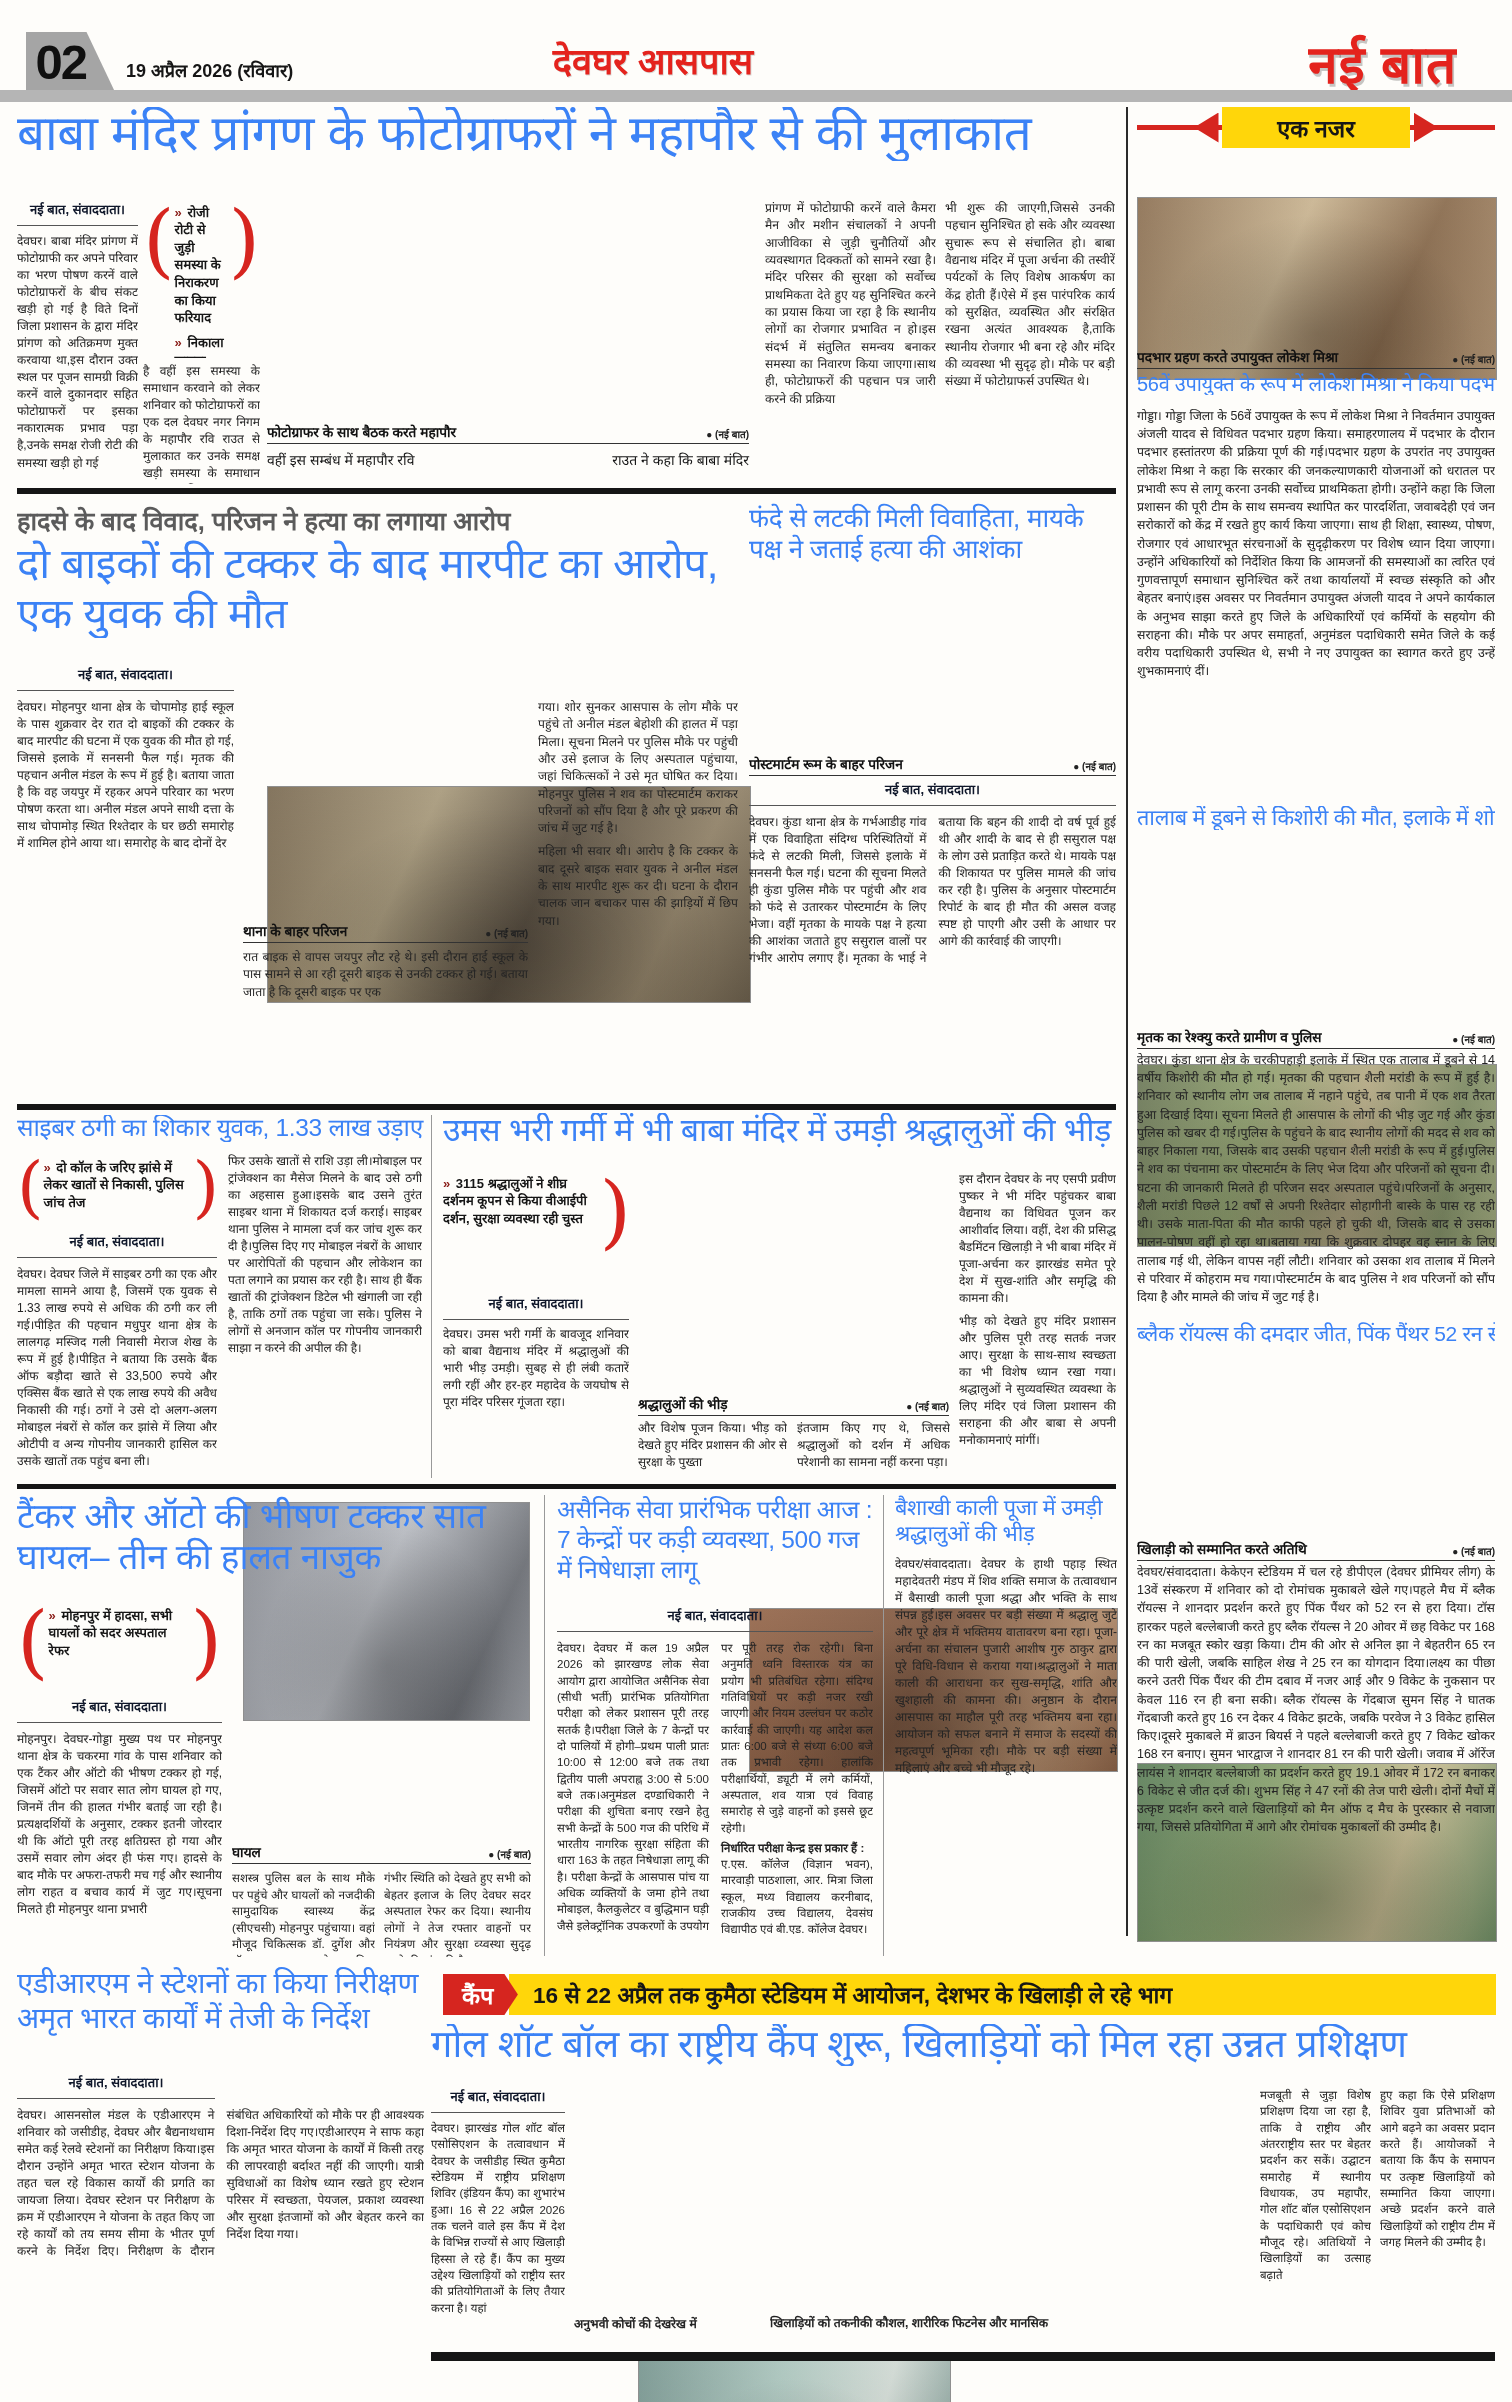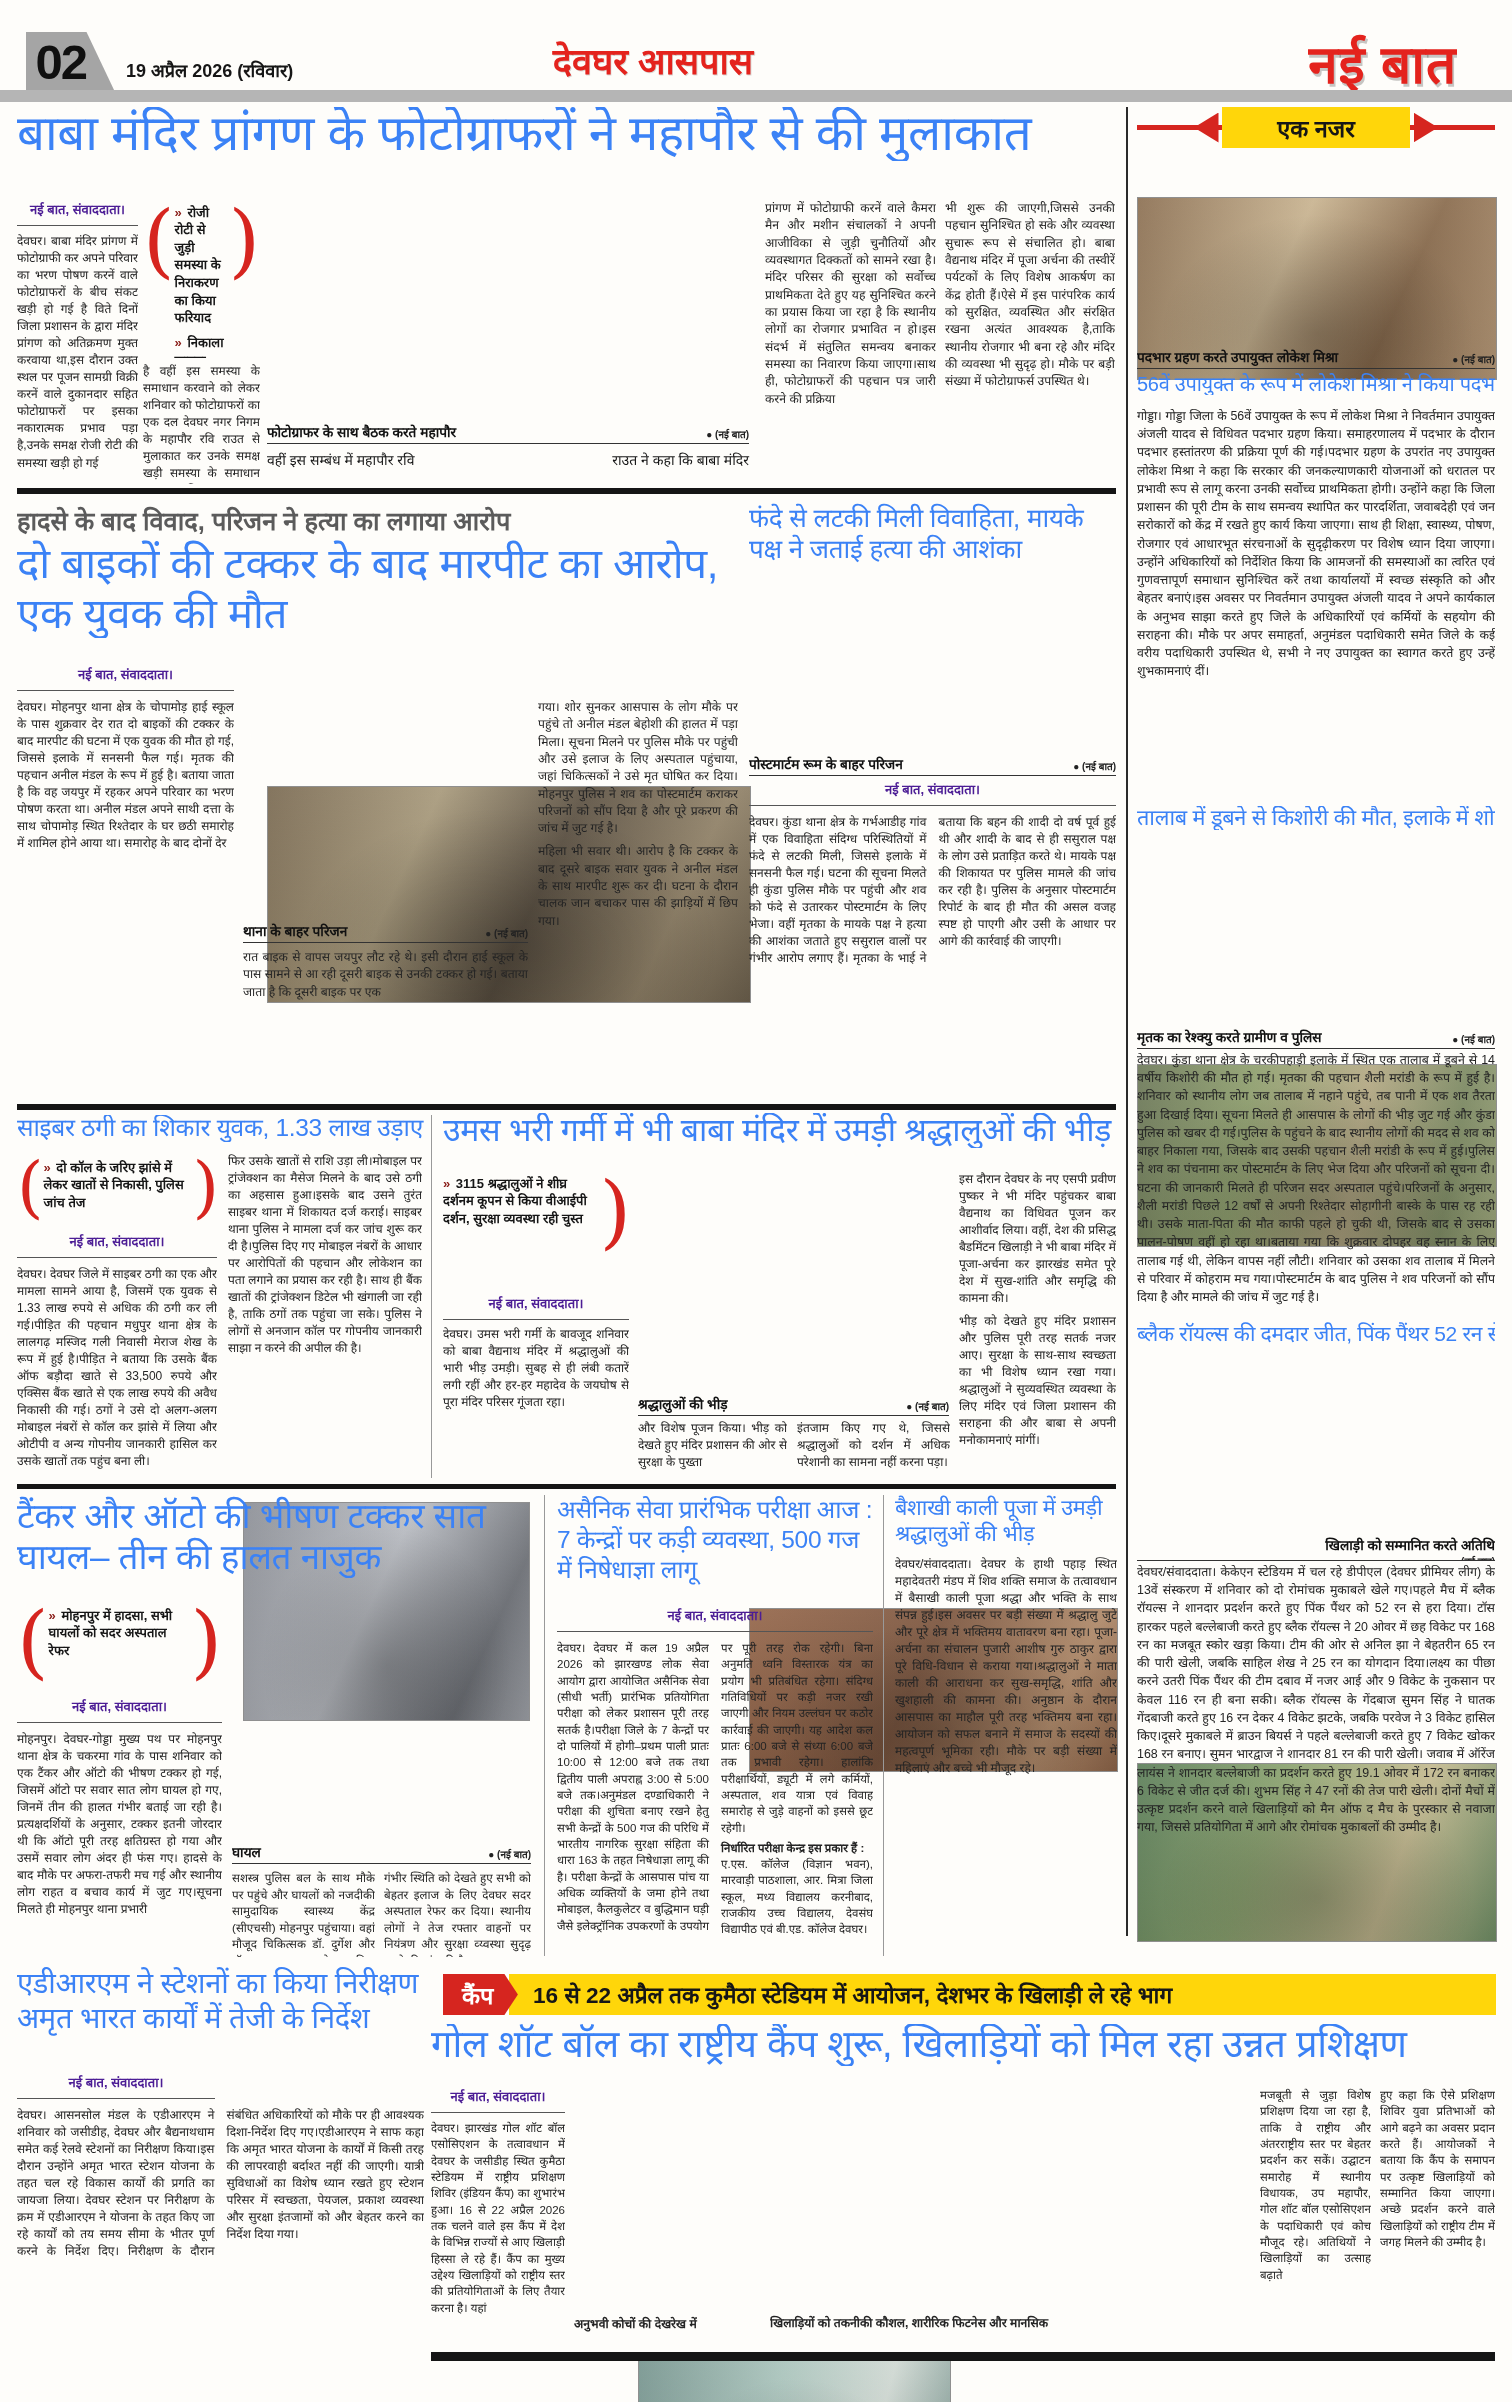--- a/index.html
+++ b/index.html
@@ -2,21 +2,21 @@
 <html style="font-size:15px"><head>
 <meta charset="utf-8">
 <style>
   html,body{margin:0;padding:0;background:#e8e8e4;font-family:"Liberation Sans","DejaVu Sans",sans-serif;}
   .page{position:relative;width:1512px;height:2402px;margin:0 auto;background:#fefdfa;overflow:hidden;color:#161616;}
   .abs{position:absolute;overflow:hidden;}
   .nw{white-space:nowrap;}
   .hl{font-weight:400;color:#3b82f6;line-height:1.1;letter-spacing:-0.3px;}
   .bt{text-align:justify;color:#242424;line-height:1.42;}
   .bt p{margin:0 0 5.6px 0;}
-  .byl{font-weight:700;font-size:13px;text-align:center;border-bottom:1.4px solid #555;padding-bottom:6.6px;color:#4c1d95;}
+  .byl{font-weight:700;font-size:13px;text-align:center;border-bottom:1.4px solid #555;padding-bottom:6.6px;color:#0f172a;}
   .caprow{display:flex;justify-content:space-between;align-items:flex-end;border-bottom:1.4px solid #333;padding-bottom:2.8px;}
   .cap{font-weight:700;font-size:13.7px;color:#111;}
   .credit{font-weight:700;font-size:10px;color:#222;}
   .photo{position:relative;border:0.9px solid #8f8f8f;}
   .photo::after{content:"";position:absolute;inset:0;background:radial-gradient(ellipse at 50% 75%,rgba(0,0,0,.20),transparent 62%),linear-gradient(rgba(255,255,255,.07),rgba(0,0,0,.10));}
   .ph-lead{background:linear-gradient(115deg,#7b6b53,#a89a7c 30%,#5e5344 55%,#93846a 80%,#6b5f4c);}
   .ph-office{background:linear-gradient(115deg,#8d7154,#c9b491 40%,#8a6c4e 70%,#b59877);}
   .ph-gate{background:linear-gradient(115deg,#96684c,#7d5740 45%,#b08a6a 80%,#8a6247);}
   .ph-pond{background:linear-gradient(100deg,#6f7b5b,#90a06f 30%,#b5aa85 60%,#7e8b64 85%,#9aa379);}
   .ph-cricket{background:linear-gradient(110deg,#5e805b,#8aa26f 35%,#c4ba90 70%,#6d8b63);}
@@ -80,21 +80,21 @@
   <div class="abs hl nw" style="left:1137px;top:806px;width:358px;font-size:21.7px;">तालाब में डूबने से किशोरी की मौत, इलाके में शोक</div>
   <div class="abs photo ph-pond" style="left:1137px;top:840px;width:358px;height:181px;"></div>
   <div class="abs caprow" style="left:1137px;top:1023px;width:358px;height:22.6px;">
     <span class="cap">मृतक का रेश्क्यु करते ग्रामीण व पुलिस</span>
     <span class="credit">● (नई बात)</span>
   </div>
   <div class="abs bt" style="left:1137px;top:1051px;width:358px;height:267px;font-size:12.4px;line-height:1.47;">देवघर। कुंडा थाना क्षेत्र के चरकीपहाड़ी इलाके में स्थित एक तालाब में डूबने से 14 वर्षीय किशोरी की मौत हो गई। मृतका की पहचान शैली मरांडी के रूप में हुई है। शनिवार को स्थानीय लोग जब तालाब में नहाने पहुंचे, तब पानी में एक शव तैरता हुआ दिखाई दिया। सूचना मिलते ही आसपास के लोगों की भीड़ जुट गई और कुंडा पुलिस को खबर दी गई।पुलिस के पहुंचने के बाद स्थानीय लोगों की मदद से शव को बाहर निकाला गया, जिसके बाद उसकी पहचान शैली मरांडी के रूप में हुई।पुलिस ने शव का पंचनामा कर पोस्टमार्टम के लिए भेज दिया और परिजनों को सूचना दी। घटना की जानकारी मिलते ही परिजन सदर अस्पताल पहुंचे।परिजनों के अनुसार, शैली मरांडी पिछले 12 वर्षों से अपनी रिश्तेदार सोहागीनी बास्के के पास रह रही थी। उसके माता-पिता की मौत काफी पहले हो चुकी थी, जिसके बाद से उसका पालन-पोषण वहीं हो रहा था।बताया गया कि शुक्रवार दोपहर वह स्नान के लिए तालाब गई थी, लेकिन वापस नहीं लौटी। शनिवार को उसका शव तालाब में मिलने से परिवार में कोहराम मच गया।पोस्टमार्टम के बाद पुलिस ने शव परिजनों को सौंप दिया है और मामले की जांच में जुट गई है।</div>
 
   <div class="abs hl nw" style="left:1137px;top:1322px;width:358px;font-size:21px;">ब्लैक रॉयल्स की दमदार जीत, पिंक पैंथर 52 रन से पराजित</div>
   <div class="abs photo ph-cricket" style="left:1137px;top:1356px;width:358px;height:177px;"></div>
-  <div class="abs caprow" style="left:1137px;top:1535px;width:358px;height:22.6px;flex-direction:column;">
+  <div class="abs caprow" style="left:1137px;top:1535px;width:358px;height:22.6px;">
     <span class="cap">खिलाड़ी को सम्मानित करते अतिथि</span>
     <span class="credit">● (नई बात)</span>
   </div>
   <div class="abs bt" style="left:1137px;top:1563px;width:358px;height:371px;font-size:12.4px;line-height:1.47;">देवघर/संवाददाता। केकेएन स्टेडियम में चल रहे डीपीएल (देवघर प्रीमियर लीग) के 13वें संस्करण में शनिवार को दो रोमांचक मुकाबले खेले गए।पहले मैच में ब्लैक रॉयल्स ने शानदार प्रदर्शन करते हुए पिंक पैंथर को 52 रन से हरा दिया। टॉस हारकर पहले बल्लेबाजी करते हुए ब्लैक रॉयल्स ने 20 ओवर में छह विकेट पर 168 रन का मजबूत स्कोर खड़ा किया। टीम की ओर से अनिल झा ने बेहतरीन 65 रन की पारी खेली, जबकि साहिल शेख ने 25 रन का योगदान दिया।लक्ष्य का पीछा करने उतरी पिंक पैंथर की टीम दबाव में नजर आई और 9 विकेट के नुकसान पर केवल 116 रन ही बना सकी। ब्लैक रॉयल्स के गेंदबाज सुमन सिंह ने घातक गेंदबाजी करते हुए 16 रन देकर 4 विकेट झटके, जबकि परवेज ने 3 विकेट हासिल किए।दूसरे मुकाबले में ब्राउन बियर्स ने पहले बल्लेबाजी करते हुए 7 विकेट खोकर 168 रन बनाए। सुमन भारद्वाज ने शानदार 81 रन की पारी खेली। जवाब में ऑरेंज लायंस ने शानदार बल्लेबाजी का प्रदर्शन करते हुए 19.1 ओवर में 172 रन बनाकर 6 विकेट से जीत दर्ज की। शुभम सिंह ने 47 रनों की तेज पारी खेली। दोनों मैचों में उत्कृष्ट प्रदर्शन करने वाले खिलाड़ियों को मैन ऑफ द मैच के पुरस्कार से नवाजा गया, जिससे प्रतियोगिता में आगे और रोमांचक मुकाबलों की उम्मीद है।</div>
 
   <div class="abs hl nw" style="left:17px;top:107px;width:1102px;font-size:49px;">बाबा मंदिर प्रांगण के फोटोग्राफरों ने महापौर से की मुलाकात</div>
 
   <div class="abs" style="left:17px;top:200px;width:121px;height:284px;">
     <div class="byl">नई बात, संवाददाता।</div>
     <div class="bt" style="font-size:12px;margin-top:7.5px;">देवघर। बाबा मंदिर प्रांगण में फोटोग्राफी कर अपने परिवार का भरण पोषण करनें वाले फोटोग्राफरों के बीच संकट खड़ी हो गई है विते दिनों जिला प्रशासन के द्वारा मंदिर प्रांगण को अतिक्रमण मुक्त करवाया था,इस दौरान उक्त स्थल पर पूजन सामग्री विक्री करनें वाले दुकानदार सहित फोटोग्राफरों पर इसका नकारात्मक प्रभाव पड़ा है,उनके समक्ष रोजी रोटी की समस्या खड़ी हो गई</div>

